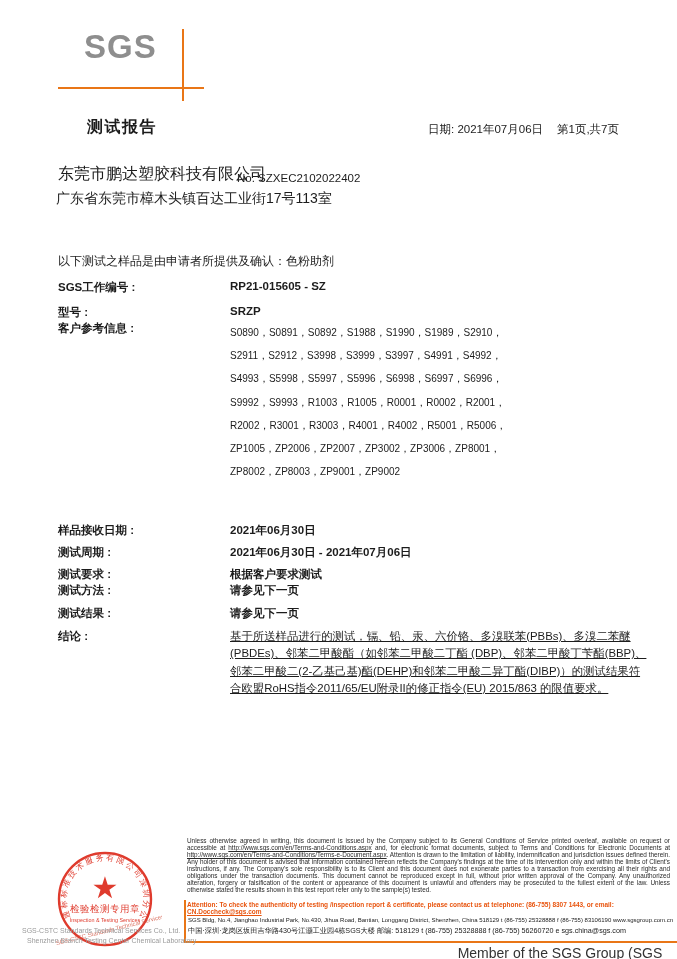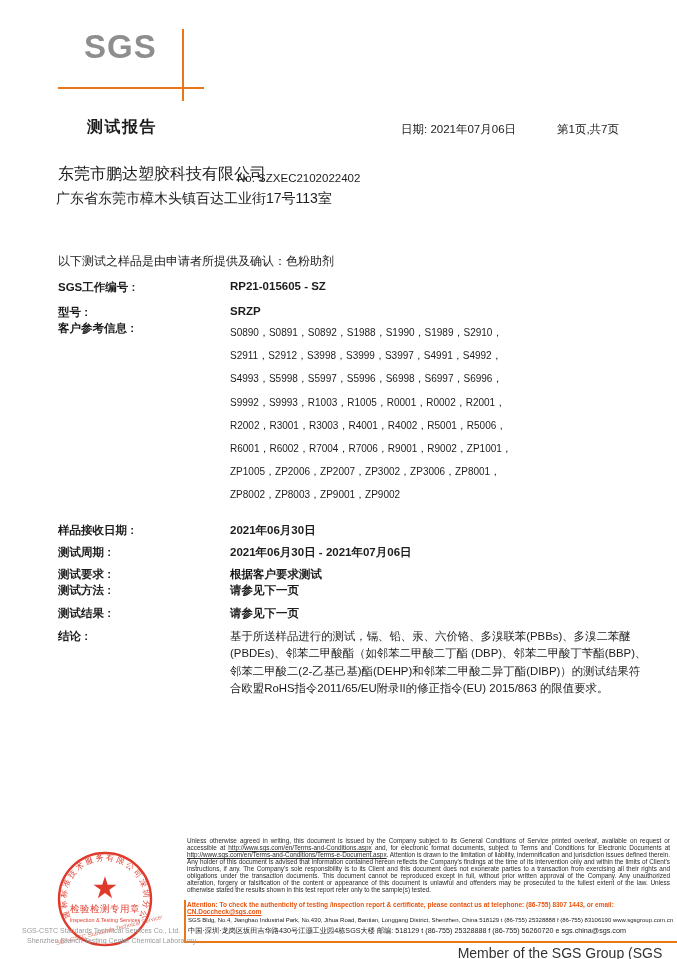--- a/index.html
+++ b/index.html
@@ -9,32 +9,32 @@
     overflow:hidden;
   }
   .abs{position:absolute;}
   
   .logo-text{left:84px;top:28px;font-size:33px;font-weight:bold;color:#8e8e8e;letter-spacing:1px;}
   .logo-hline{left:58px;top:87px;width:146px;height:2px;background:#e97617;}
   .logo-vline{left:182px;top:29px;width:2px;height:72px;background:#e97617;}
   
   .doc-title{left:58px;top:117px;font-size:16px;font-weight:bold;letter-spacing:1.5px;margin-left:29px;}
   .report-no{left:237px;top:136px;font-size:11.5px;margin-top:36px;}
-  .report-date{left:401px;top:122px;font-size:11.5px;}
+  .report-date{left:428px;top:122px;font-size:11.5px;}
   .page-info{left:557px;top:122px;font-size:11.5px;}
   
   .company{left:58px;top:164px;font-size:16px;}
   .address{left:56px;top:190px;font-size:14px;}
   .statement{left:58px;top:253px;font-size:12px;}
   
   .row{position:absolute;left:58px;width:600px;font-size:11.5px;font-weight:bold;}
   .lbl{display:inline-block;width:172px;vertical-align:top;}
   .val{display:inline-block;vertical-align:top;}
   .ref-lines{position:absolute;left:230px;top:321px;font-size:10px;line-height:23.2px;}
-  .conclusion-para{position:absolute;left:230px;top:628px;width:418px;font-size:11.4px;line-height:17.4px;text-align:left;}
+  .conclusion-para{position:absolute;left:230px;top:628px;width:418px;font-size:11.4px;line-height:17.4px;text-align:left;text-decoration:underline;}
   
   .legal{left:187px;top:837px;width:483px;font-size:6.4px;line-height:7.05px;text-align:justify;color:#2a2a2a;}
   .legal .u{text-decoration:underline;}
   .attention{left:187px;top:901px;width:483px;font-size:6.5px;line-height:7.4px;font-weight:bold;color:#e8540e;}
   .attention .u{text-decoration:underline;}
   .addr-en{left:188px;top:917px;width:486px;font-size:6px;color:#222;white-space:nowrap;}
   .addr-cn{left:188px;top:926px;width:486px;font-size:7.2px;color:#222;white-space:nowrap;}
   .foot-vline{left:184px;top:900px;width:2px;height:43px;background:#e97617;}
   .foot-hline{left:184px;top:941px;width:493px;height:2px;background:#e97617;}
   .member{left:445px;top:945px;width:230px;font-size:14px;color:#333;text-align:center;}
@@ -67,21 +67,20 @@
 </div>
 <div class="row" style="top:321px">
   <span class="lbl">客户参考信息 :</span>
 </div>
 <div class="ref-lines">
   <div>S0890，S0891，S0892，S1988，S1990，S1989，S2910，</div>
   <div>S2911，S2912，S3998，S3999，S3997，S4991，S4992，</div>
   <div>S4993，S5998，S5997，S5996，S6998，S6997，S6996，</div>
   <div>S9992，S9993，R1003，R1005，R0001，R0002，R2001，</div>
   <div>R2002，R3001，R3003，R4001，R4002，R5001，R5006，</div>
-  <div>R6001，R6002，R7004，R7006，R9001，R9002，ZP1001，</div>
   <div>ZP1005，ZP2006，ZP2007，ZP3002，ZP3006，ZP8001，</div>
   <div>ZP8002，ZP8003，ZP9001，ZP9002</div>
 </div>
 <div class="row" style="top:523px">
   <span class="lbl">样品接收日期 :</span><span class="val">2021年06月30日</span>
 </div>
 <div class="row" style="top:545px">
   <span class="lbl">测试周期 :</span><span class="val">2021年06月30日 - 2021年07月06日</span>
 </div>
 <div class="row" style="top:567px">

